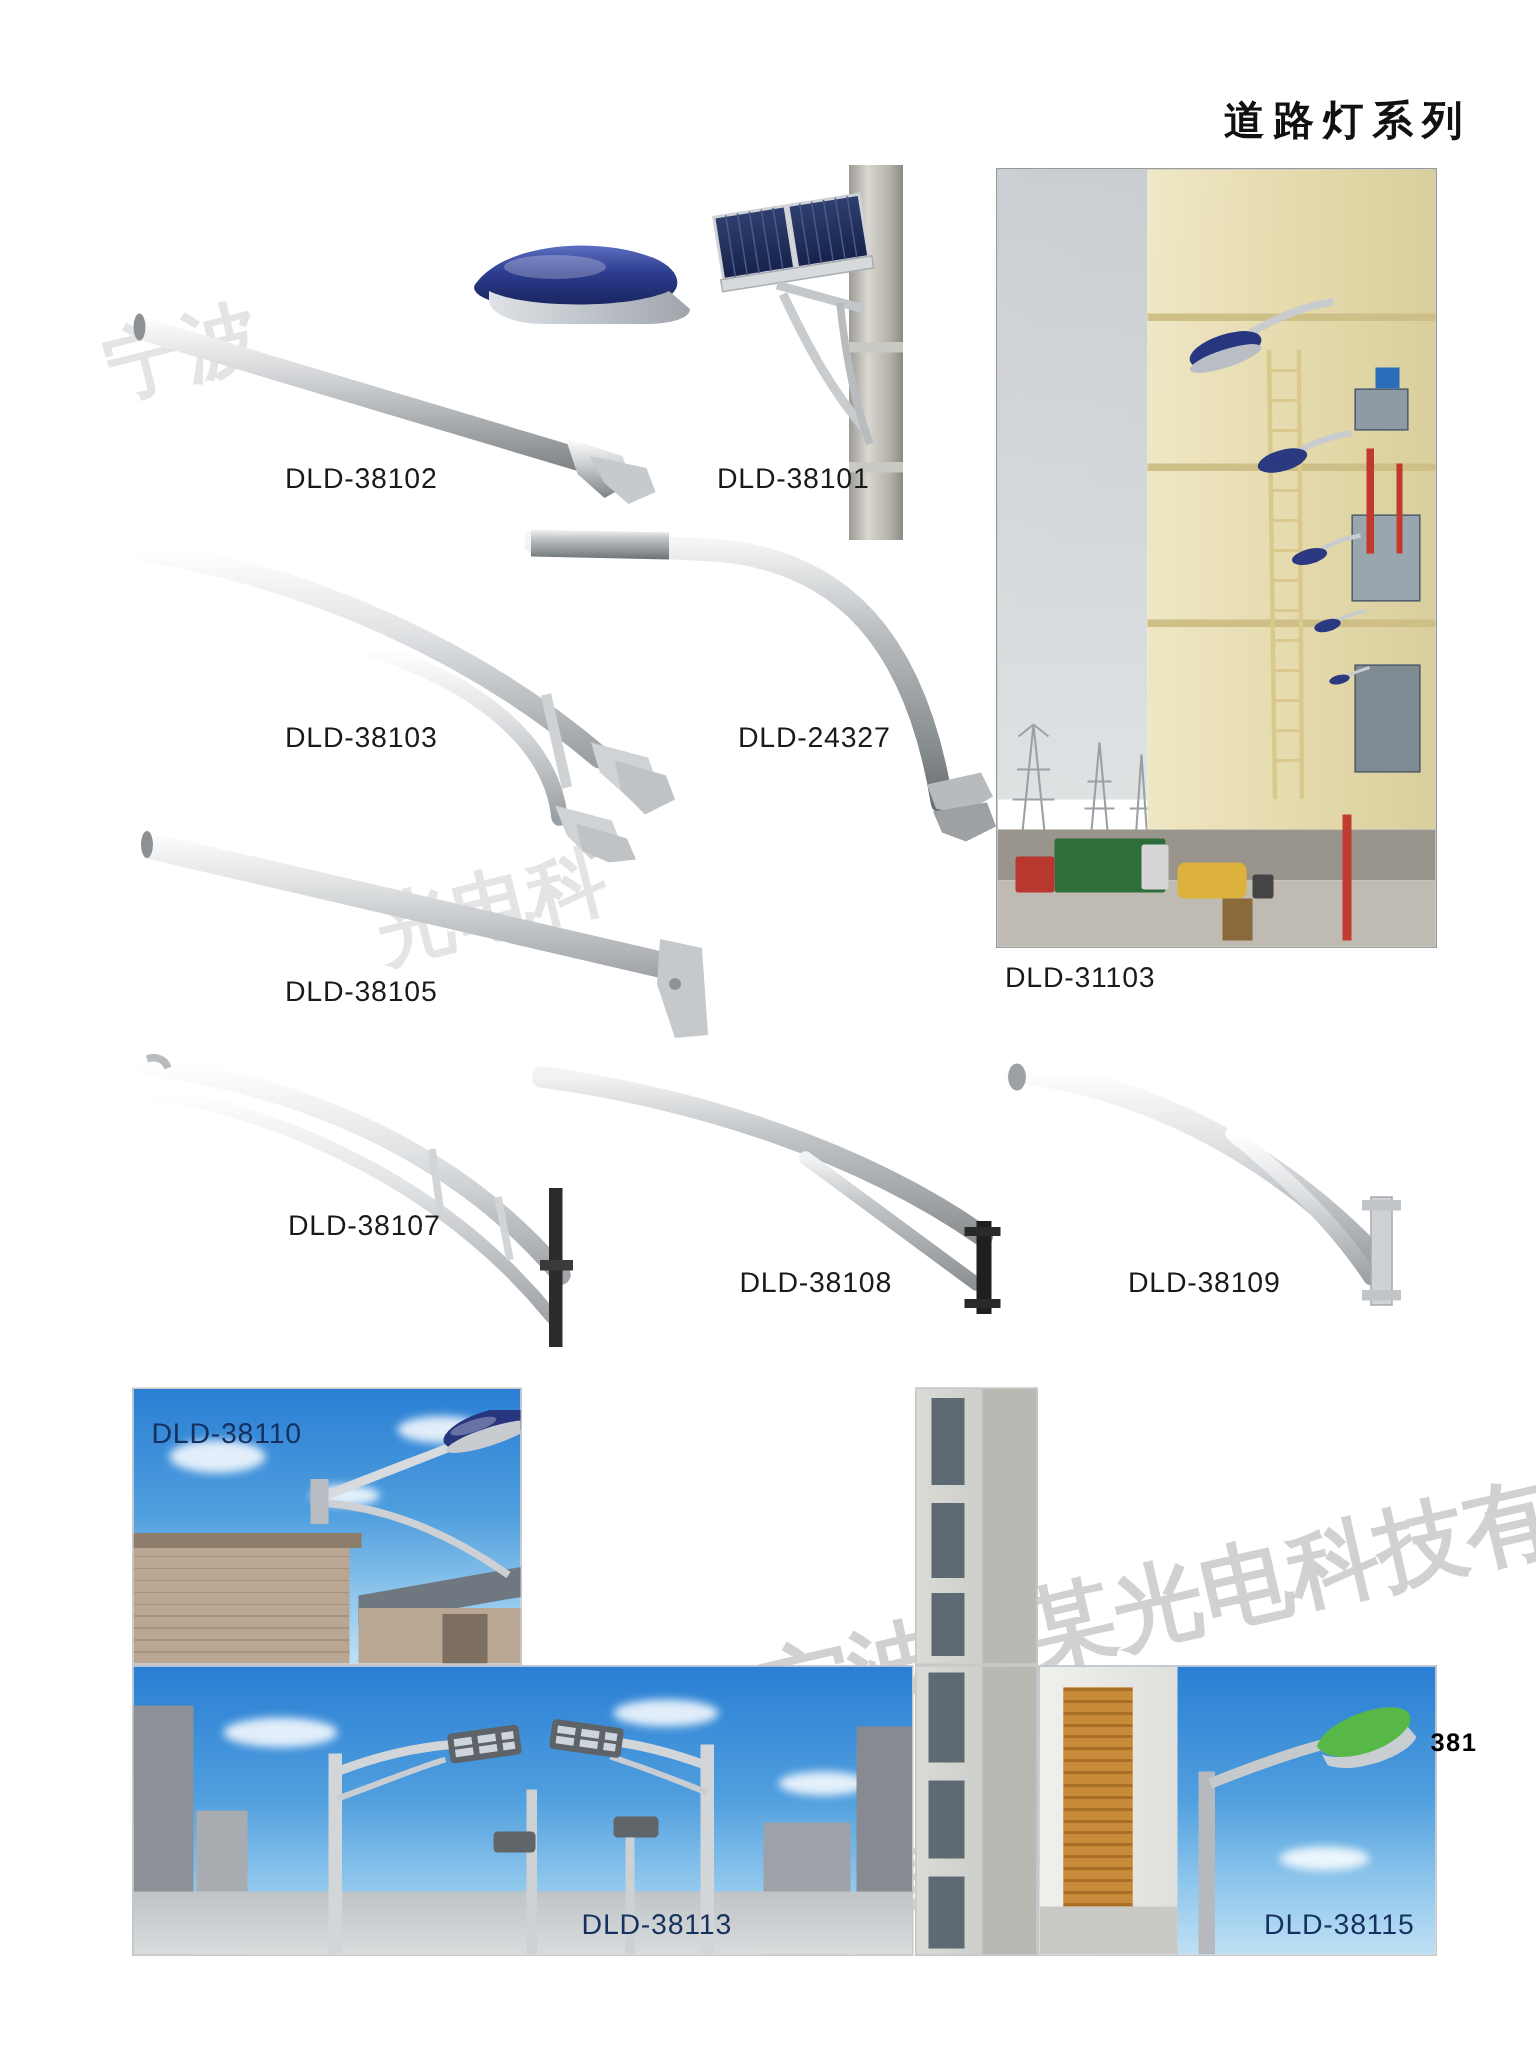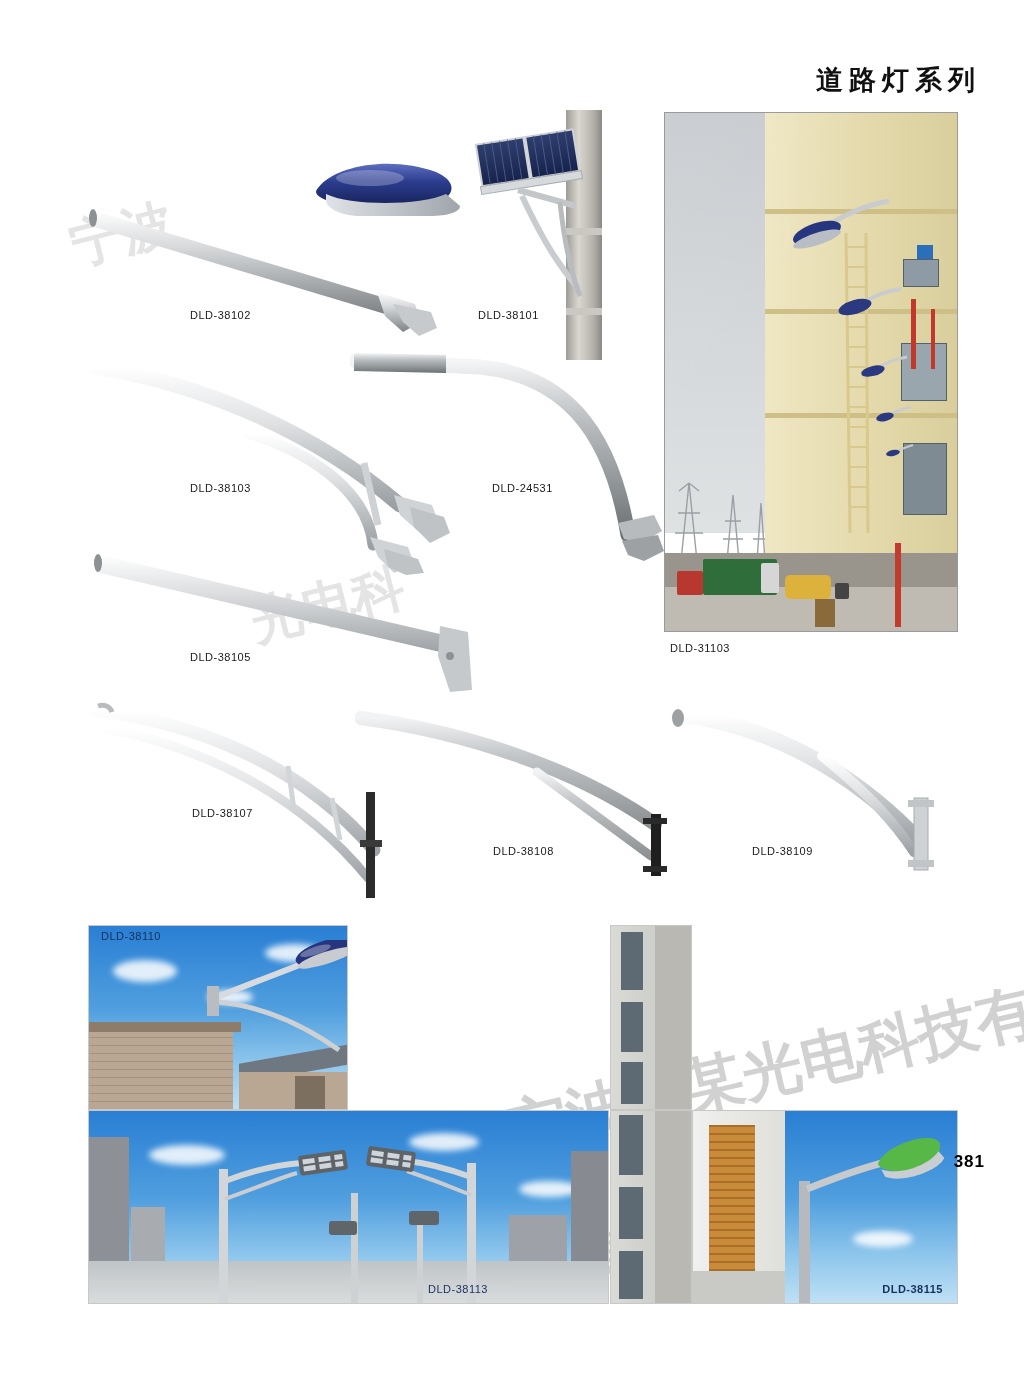--- a/index.html
+++ b/index.html
@@ -32,21 +32,21 @@
     bottom:24px;
     font-size:17px;
     font-weight:bold;
     color:#000000;
     letter-spacing:1px;
   }
 
   
   .caption{
     position:absolute;
-    font-size:11px;
+    font-size:19px;
     color:#1a1a1a;
     letter-spacing:.5px;
     white-space:nowrap;
     font-family:"Liberation Sans", sans-serif;
   }
   .caption.light{color:#15305c;}
 
   
   .photo{
     position:absolute;
@@ -222,21 +222,21 @@
           <stop offset="0.75" stop-color="#8b9093"></stop>
           <stop offset="1" stop-color="#6b7073"></stop>
         </linearGradient>
       </defs>
       <path d="M6 16 L130 22 C210 30 260 80 278 190" stroke="url(#sv3)" stroke-width="15" fill="none" stroke-linecap="round"></path>
       <path d="M4 8 L96 10 L96 28 L4 26 Z" fill="url(#sv3)"></path>
       <path d="M268 178 L304 170 L312 186 L292 198 L274 194 Z" fill="#b7bbbe"></path>
       <path d="M272 196 L308 190 L314 206 L294 216 L278 210 Z" fill="#9da1a4"></path>
     </svg>
   </div>
-  <div class="caption" style="left:492px;top:482px;">DLD-24531</div>
+  <div class="caption" style="left:492px;top:482px;">DLD-24327</div>
 
   <div class="draw" style="left:90px;top:540px;width:400px;height:160px;">
     <svg width="400" height="160" viewBox="0 0 400 160">
       <defs>
         <linearGradient id="sv4" x1="0" y1="0" x2="0" y2="1">
           <stop offset="0" stop-color="#ffffff"></stop>
           <stop offset="0.4" stop-color="#dcdee0"></stop>
           <stop offset="1" stop-color="#9ea2a6"></stop>
         </linearGradient>
       </defs>
@@ -399,21 +399,21 @@
     <svg style="position:absolute;left:110px;top:14px;" width="160" height="120" viewBox="0 0 160 120">
       <path d="M16 58 C60 40 100 26 132 12" stroke="#d7dade" stroke-width="6" fill="none"></path>
       <path d="M18 62 C66 66 106 86 140 110" stroke="#cdd0d4" stroke-width="5" fill="none"></path>
       <g transform="rotate(-18 126 14)">
         <ellipse cx="126" cy="12" rx="30" ry="11" fill="#27357e"></ellipse>
         <ellipse cx="126" cy="18" rx="30" ry="6" fill="#c8ccd1"></ellipse>
         <ellipse cx="118" cy="8" rx="16" ry="4" fill="rgba(255,255,255,.3)"></ellipse>
       </g>
       <rect x="8" y="46" width="12" height="30" fill="#b9bdc1"></rect>
     </svg>
-    <div class="caption light" style="left:12px;top:4px;position:absolute;">DLD-38110</div>
+    <div class="caption light" style="left:12px;top:20px;position:absolute;">DLD-38110</div>
   </div>
 
 
   <div class="photo" style="left:610px;top:925px;width:80px;height:183px;border:1px solid #c8c8c8;background:#cfcfca;">
     <div style="position:absolute;left:0;top:0;width:80px;height:183px;background:linear-gradient(90deg,#dadbd6,#c2c4bf);"></div>
     <div style="position:absolute;left:10px;top:6px;width:22px;height:58px;background:#5d6a73;"></div>
     <div style="position:absolute;left:10px;top:76px;width:22px;height:50px;background:#5d6a73;"></div>
     <div style="position:absolute;left:10px;top:136px;width:22px;height:42px;background:#5d6a73;"></div>
     <div style="position:absolute;left:44px;top:0;width:36px;height:183px;background:#b9b8b2;"></div>
   </div>
@@ -469,21 +469,21 @@
     <div class="caption" style="right:120px;bottom:8px;position:absolute;color:#16315f;">DLD-38113</div>
   </div>
 
   <div class="photo" style="left:610px;top:1110px;width:80px;height:192px;border:1px solid #c8c8c8;background:#cfcfca;">
     <div style="position:absolute;left:0;top:0;width:80px;height:192px;background:linear-gradient(90deg,#dadbd6,#c2c4bf);"></div>
     <div style="position:absolute;left:8px;top:4px;width:24px;height:60px;background:#5d6a73;"></div>
     <div style="position:absolute;left:8px;top:76px;width:24px;height:52px;background:#5d6a73;"></div>
     <div style="position:absolute;left:8px;top:140px;width:24px;height:48px;background:#5d6a73;"></div>
     <div style="position:absolute;left:44px;top:0;width:36px;height:192px;background:#b9b8b2;"></div>
   </div>
-  <div class="photo sky" style="left:692px;top:1110px;width:264px;height:192px;border:1px solid #c8c8c8;font-weight:bold;">
+  <div class="photo sky" style="left:692px;top:1110px;width:264px;height:192px;border:1px solid #c8c8c8;">
     <div class="cloud" style="left:160px;top:120px;width:60px;height:16px;"></div>
     <div style="position:absolute;left:0;top:0;width:92px;height:192px;background:linear-gradient(90deg,#f0f0ee,#dfdfdb);"></div>
     <div style="position:absolute;left:16px;top:14px;width:46px;height:160px;background:#c98b3a;
          background-image:repeating-linear-gradient(0deg,#c98b3a 0 6px,#a96f28 6px 8px);"></div>
     <div style="position:absolute;left:0;top:160px;width:92px;height:32px;background:#c9c9c5;"></div>
     <svg style="position:absolute;left:80px;top:24px;" width="184" height="168" viewBox="0 0 184 168">
       <rect x="26" y="46" width="11" height="122" fill="#b6babe"></rect>
       <path d="M34 54 C64 42 96 30 126 24" stroke="#c6cacd" stroke-width="7" fill="none"></path>
       <g transform="rotate(-14 134 22)">
         <path d="M104 22 C112 8 152 2 166 12 C174 18 166 30 148 34 C128 38 108 32 104 22 Z" fill="#57b847"></path>

